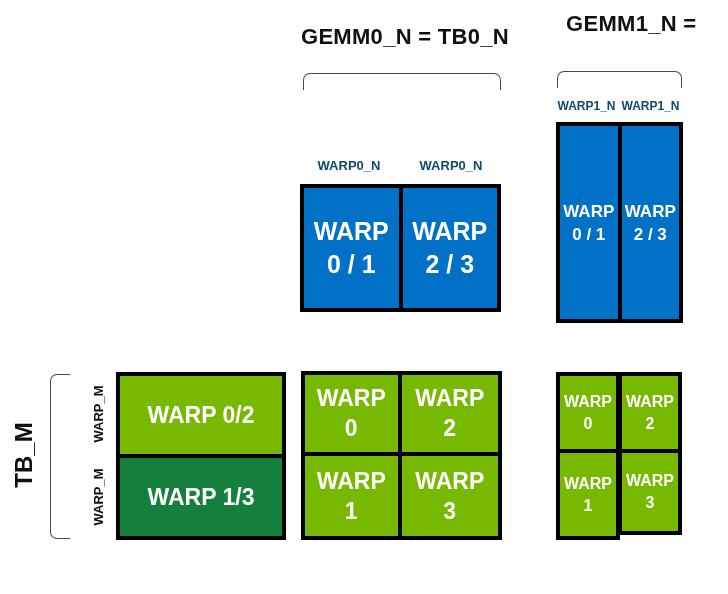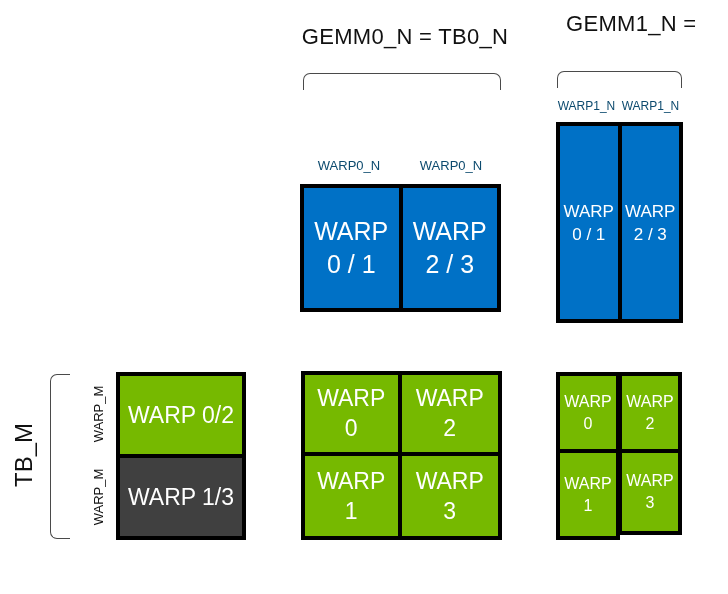--- a/index.html
+++ b/index.html
@@ -1,18 +1,18 @@
 <!DOCTYPE html>
 <html><head>
 <meta charset="utf-8">
 <style>
   html,body{margin:0;padding:0;background:#fff;}
   #canvas{
     position:relative;width:728px;height:594px;background:#ffffff;
-    font-family:"Liberation Sans",sans-serif;color:#000;overflow:hidden;
+    font-family:"Liberation Sans",sans-serif;color:#000;overflow:hidden;font-weight:bold;
   }
   .abs{position:absolute;}
 
   
   .title{font-size:22px;letter-spacing:.3px;color:#111;}
   #title-gemm0{left:295px;top:24px;width:220px;text-align:center;}
   #title-gemm1{left:566px;top:8px;width:140px;text-align:left;line-height:31px;}
 
   
   .bracket-top{
@@ -38,21 +38,21 @@
   
   #blue-wide{left:300px;top:184px;width:201px;height:128px;}
   #blue-wide .cell{flex:1;font-size:25px;line-height:33px;}
   #blue-wide .cell:first-child{border-right:4px solid #000;}
   
   #blue-tall{left:556px;top:122px;width:127px;height:201px;}
   #blue-tall .cell{flex:1;font-size:17px;line-height:23px;}
   #blue-tall .cell:first-child{border-right:4px solid #000;}
 
   
-  #green-left{left:116px;top:372px;width:130px;height:168px;flex-direction:column;}
+  #green-left{left:116px;top:372px;width:170px;height:168px;flex-direction:column;}
   #green-left .cell{flex:1;font-size:23px;}
   #green-left .cell:first-child{border-bottom:4px solid #000;}
 
   
   #green-mid{left:301px;top:371px;width:201px;height:169px;display:grid;
     grid-template-columns:1fr 1fr;grid-template-rows:1fr 1fr;}
   #green-mid .cell{font-size:23px;line-height:30px;}
   #green-mid .cell.c0{border-right:4px solid #000;border-bottom:4px solid #000;}
   #green-mid .cell.c1{border-bottom:4px solid #000;}
   #green-mid .cell.c2{border-right:4px solid #000;}
@@ -121,21 +121,21 @@
     <div class="cell blue-bg" style="background: rgb(0, 113, 198);">
       <div>WARP</div>
       <div>2 / 3</div>
     </div>
   </div>
 
   <div class="abs group" id="green-left">
     <div class="cell green-bg" style="background: rgb(118, 185, 0);">
       <div>WARP 0/2</div>
     </div>
-    <div class="cell green-bg" style="background: #404040;">
+    <div class="cell green-bg" style="background: #15803d;">
       <div>WARP 1/3</div>
     </div>
   </div>
 
   <div class="abs group" id="green-mid">
     <div class="cell green-bg c0" style="background: rgb(118, 185, 0);">
       <div>WARP</div>
       <div>0</div>
     </div>
     <div class="cell green-bg c1" style="background: rgb(118, 185, 0);">

